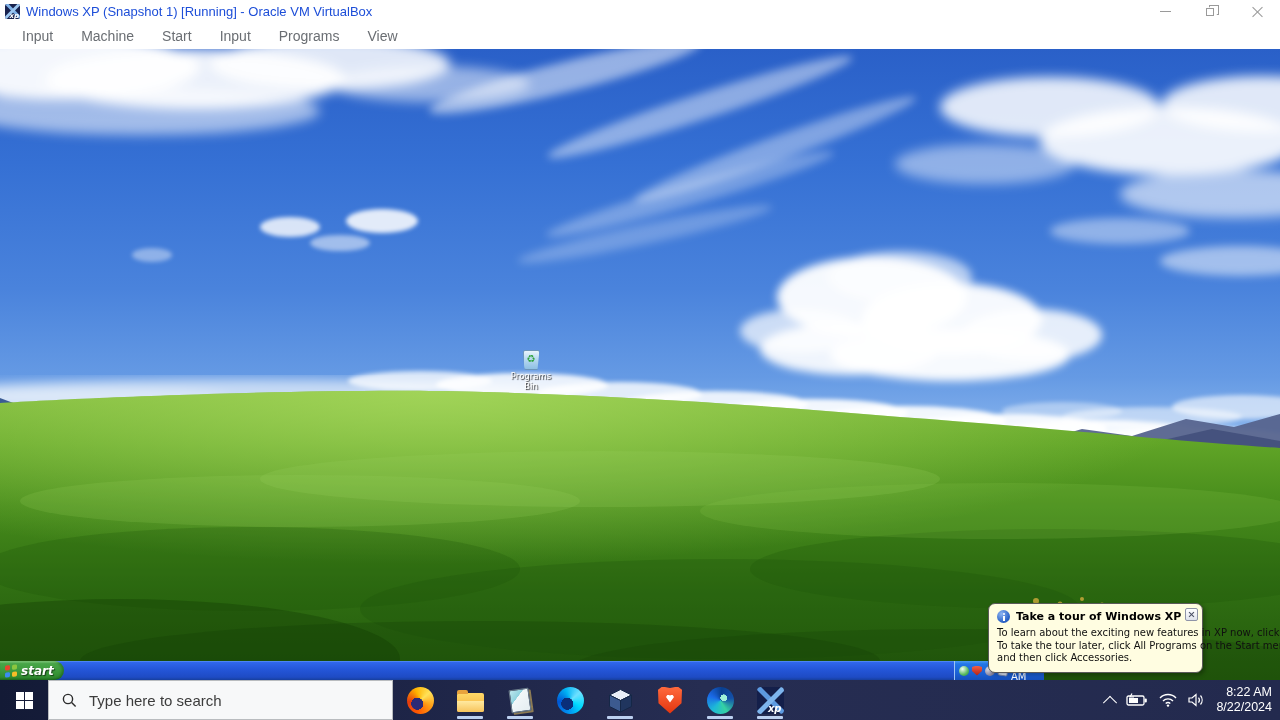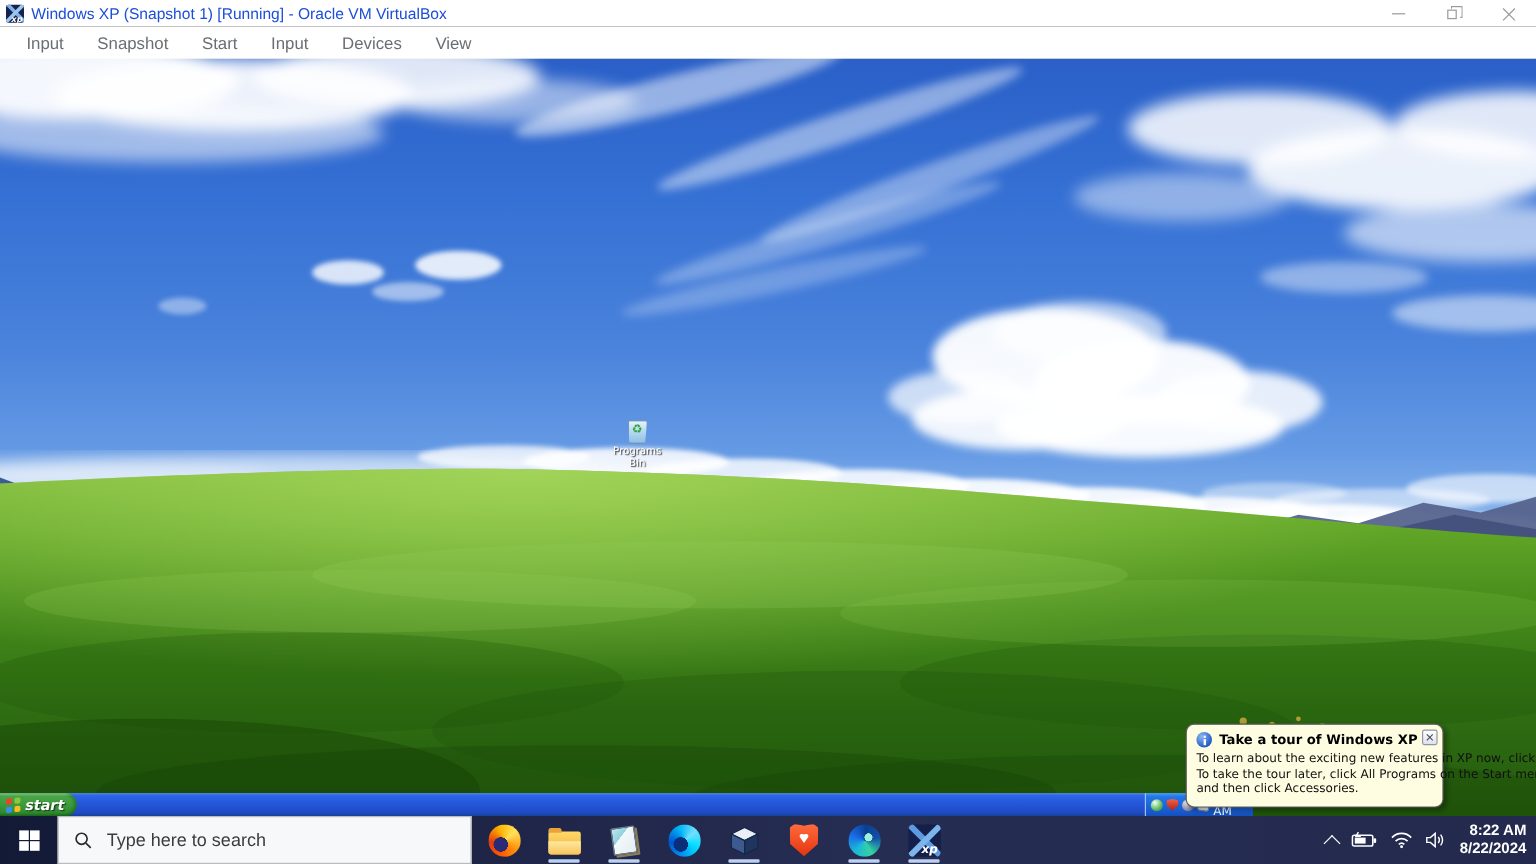--- a/index.html
+++ b/index.html
@@ -90,21 +90,21 @@
   .icon-notepad { position:relative; width:20px; height:23px; transform:rotate(-8deg); background:linear-gradient(135deg,#bfe8ee 0%,#8fd2de 35%,#f2f7f9 36%,#e4edf1 100%); border:1px solid #6e7f8c; border-radius:1px; box-shadow:2px 2px 0 #8c7b55; }
   .icon-vbox { display:block; }
   .icon-brave { width:24px; height:27px; clip-path:polygon(50% 100%,2% 62%,0 12%,18% 0,50% 6%,82% 0,100% 12%,98% 62%); background:linear-gradient(180deg,#ff6a3d,#e3340e); position:relative; }
   .icon-brave::after { content:""; position:absolute; left:8px; top:8px; width:8px; height:8px; background:#fff; clip-path:polygon(50% 100%,0 30%,20% 0,50% 12%,80% 0,100% 30%); }
   .icon-edge { width:27px; height:27px; border-radius:50%; background:radial-gradient(circle at 62% 40%, #9ff0d8 0 14%, rgba(0,0,0,0) 15%), conic-gradient(from 150deg, #35d2a2, #1db8d8, #1a6ae8, #0a3f8f, #1450a8, #35d2a2); }
   .icon-xpvm { position:relative; width:27px; height:27px; border-radius:4px; background:#141f4a; overflow:hidden; }
   .icon-xpvm::before { content:""; position:absolute; left:-8px; top:11px; width:44px; height:5px; background:#5d9ae0; transform:rotate(45deg); }
   .icon-xpvm::after { content:""; position:absolute; left:-8px; top:11px; width:44px; height:5px; background:#7db4ec; transform:rotate(-45deg); }
   .icon-xpvm .badge { position:absolute; right:2px; bottom:0; font:italic bold 10px "DejaVu Sans", sans-serif; color:#fff; z-index:2; }
 
-  .h-tray { position:absolute; right:0; top:0; height:40px; display:flex; align-items:center; gap:11px; padding-right:8px;font-weight:bold; }
+  .h-tray { position:absolute; right:0; top:0; height:40px; display:flex; align-items:center; gap:11px; padding-right:8px; }
   .chev { width:10px; height:10px; border-left:1.6px solid #fff; border-top:1.6px solid #fff; transform:rotate(45deg) translate(2px,2px); }
   .h-clock { text-align:right; color:#fff; font-size:12.5px; line-height:15px; white-space:nowrap; }
 </style>
 </head>
 <body>
 
 <div class="screen">
 
   <div class="vbox-titlebar">
     <span class="vm-window-icon">
@@ -119,24 +119,24 @@
           <span class="glyph-restore"></span>
         </div>
       <div class="win-ctrl">
           <span class="glyph-close"></span>
         </div>
     </div>
   </div>
 
   <div class="vbox-menubar">
     <span class="menu-item">Input</span>
-    <span class="menu-item">Snapshot</span>
+    <span class="menu-item">Machine</span>
     <span class="menu-item">Start</span>
     <span class="menu-item">Input</span>
-    <span class="menu-item">Devices</span>
+    <span class="menu-item">Programs</span>
     <span class="menu-item">View</span>
   </div>
 
   <div class="vmscreen">
 
     <svg class="wallpaper" width="1280" height="631" viewBox="0 0 1280 631">
       <defs>
         <linearGradient id="sky" x1="0" y1="0" x2="0" y2="1">
           <stop offset="0%" stop-color="#2a60c8"></stop>
             <stop offset="18%" stop-color="#3570d4"></stop>

